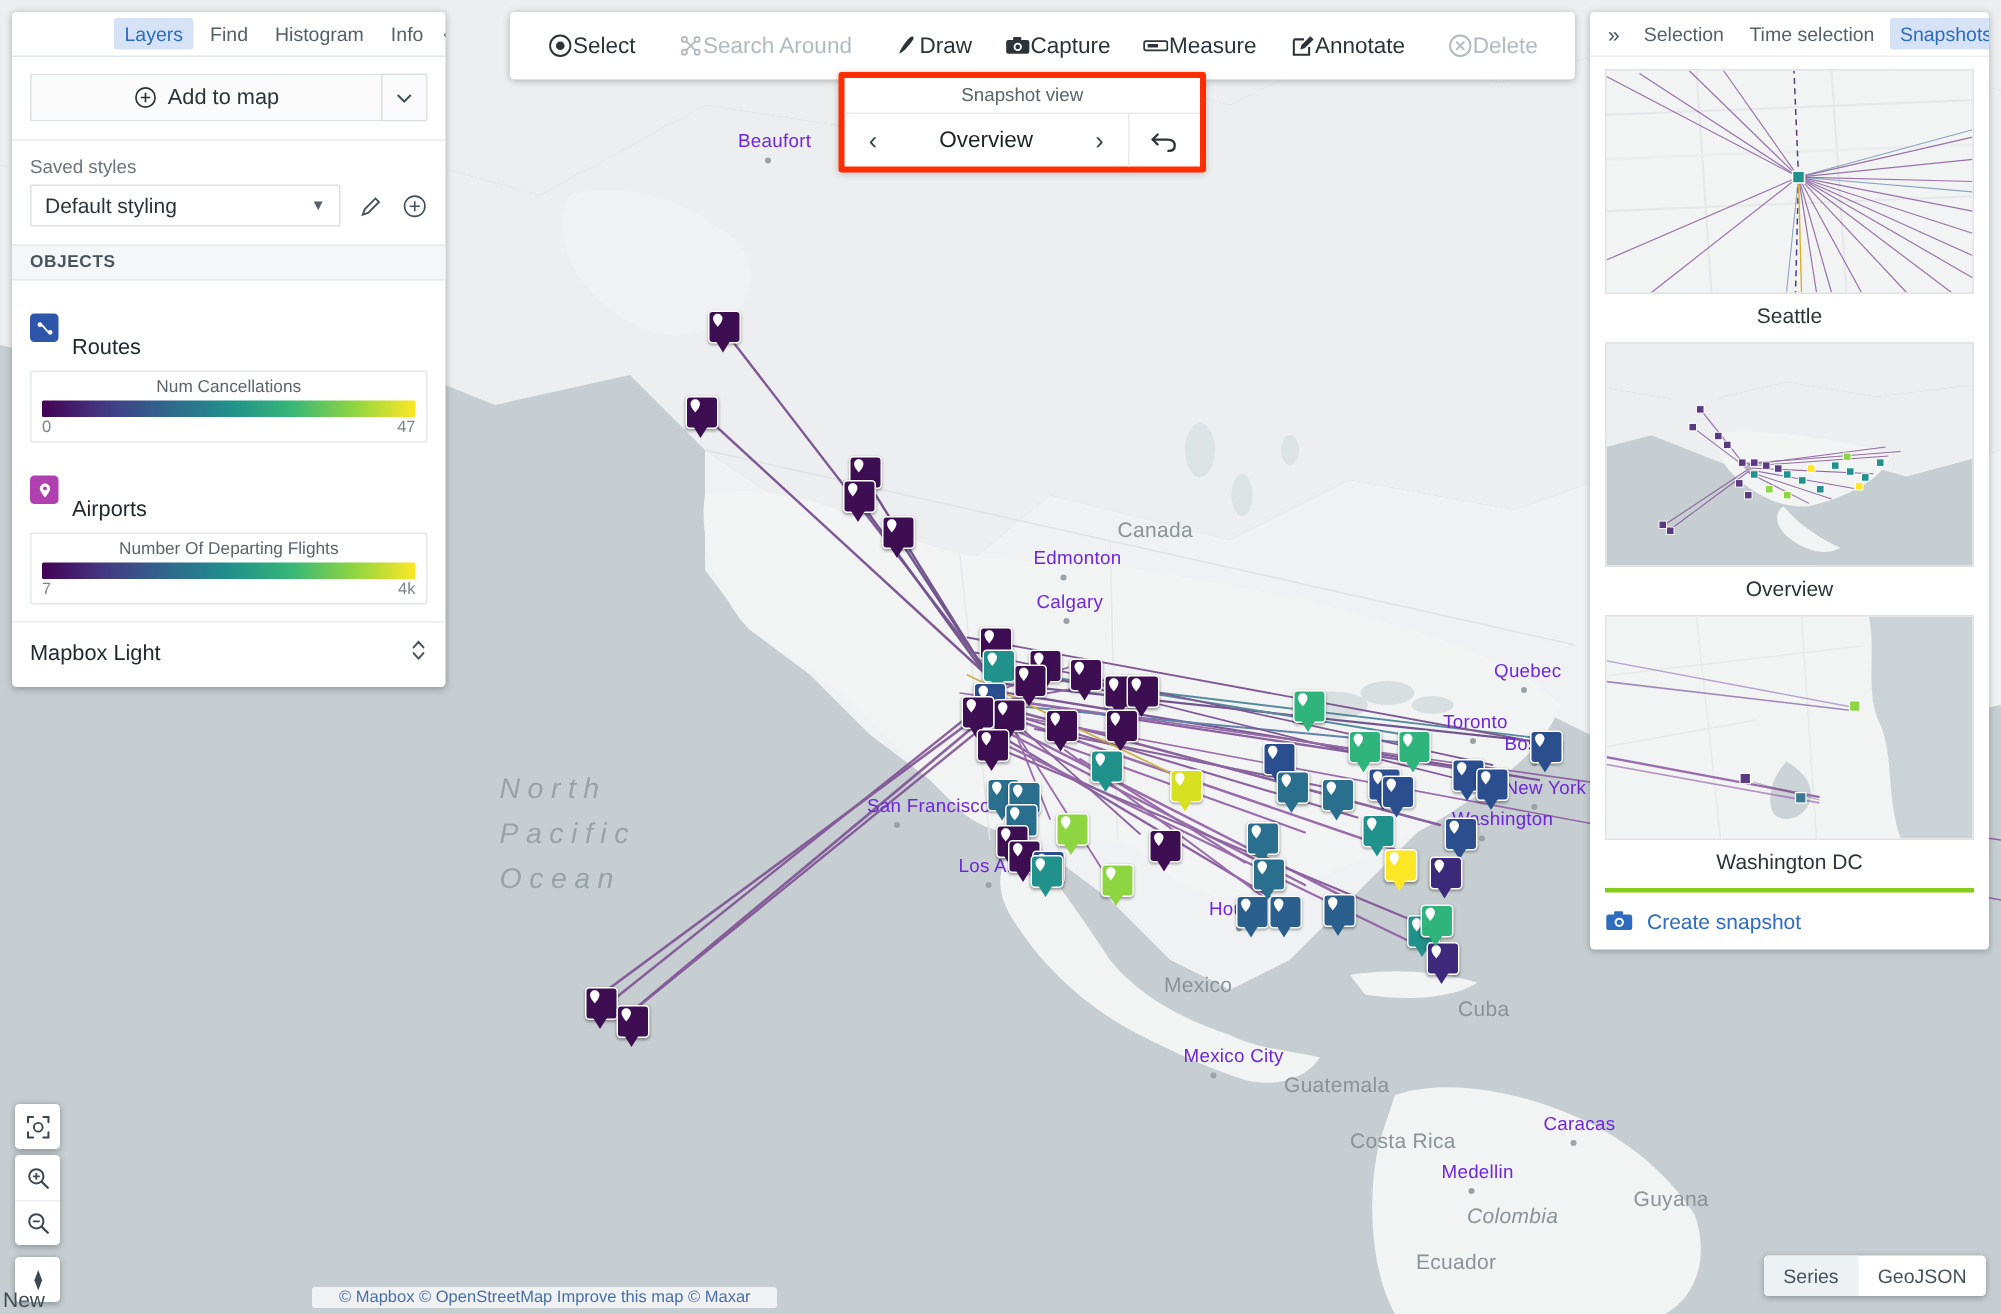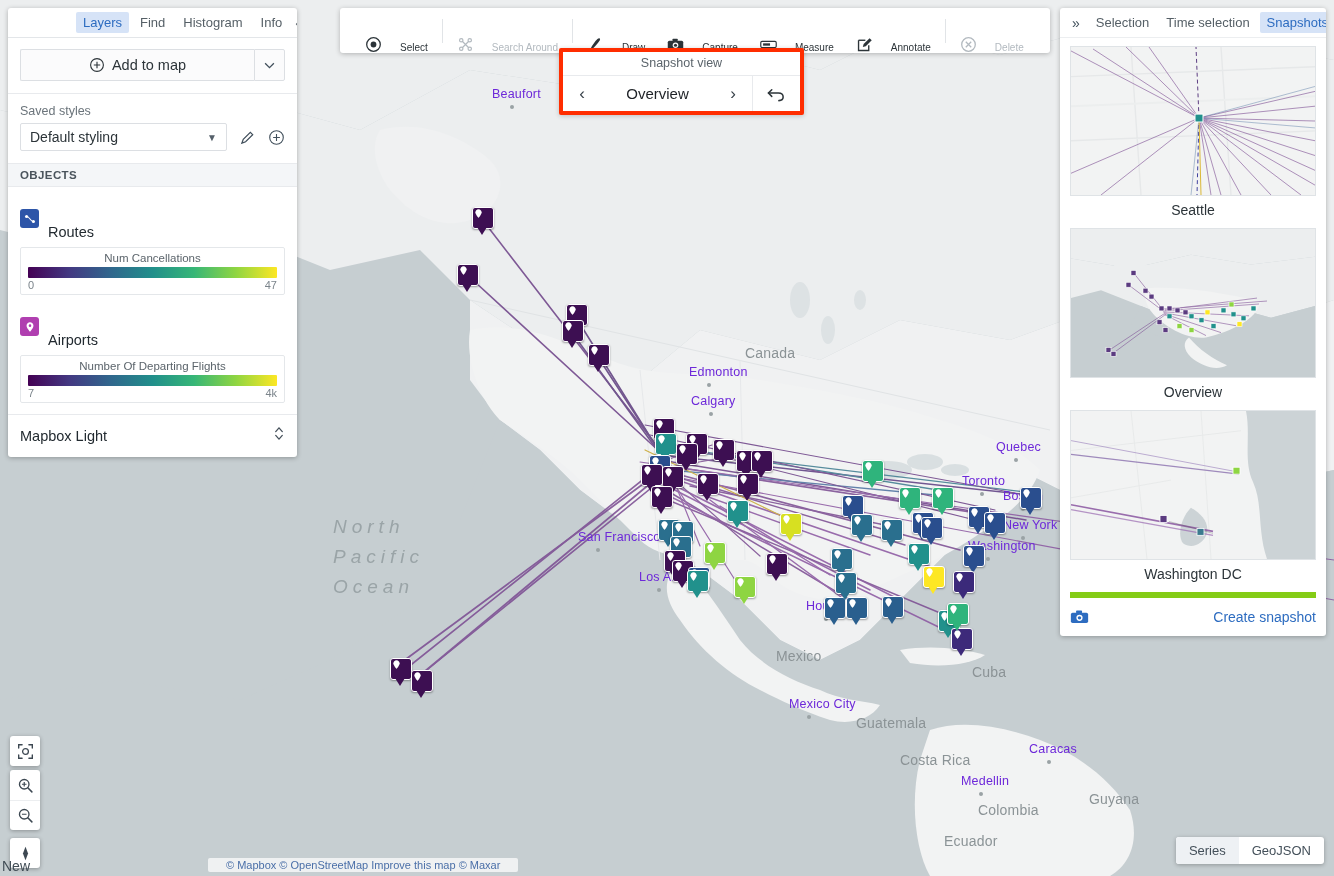--- a/index.html
+++ b/index.html
@@ -126,22 +126,22 @@
   .basemap-ud { margin-left: auto; color: #47525c; }
 
   
   #toolbar {
     position: absolute; left: 340px; top: 8px; width: 710px; height: 45px;
     background: #fff; border-radius: 3px;
     box-shadow: 0 1px 5px rgba(0,0,0,.25);
     display: flex; align-items: center; padding: 0 14px;
   }
   .tb-item {
-    display: flex; align-items: flex-end; gap: 18px;
-    font-size: 10px; color: #2c3439; cursor: pointer;
+    display: flex; align-items: center; gap: 0;
+    font-size: 15px; color: #2c3439; cursor: pointer;
     padding: 0 11px; height: 100%; white-space: nowrap;
   }
   .tb-item.disabled { color: #b2b9bf; cursor: default; }
   .tb-item svg { width: 17px; height: 17px; }
   .tb-div { width: 1px; height: 24px; background: #e1e4e7; margin: 0 3px; }
 
   
   #snapshot-view {
     position: absolute; left: 559px; top: 48px; width: 245px;
     background: #fff; border-radius: 2px;
@@ -186,22 +186,22 @@
   .snap-item { margin-bottom: 8px; cursor: pointer; }
   .snap-thumb {
     width: 100%; height: 150px; border: 1px solid #dfe3e6;
     background: #eef0f1; position: relative; overflow: hidden;
   }
   .snap-thumb svg { position: absolute; inset: 0; width: 100%; height: 100%; }
   .snap-label {
     text-align: center; font-size: 14px; color: #2c3439; padding: 6px 0 2px;
   }
   .create-snap {
-    border-top: 6px solid #84cc16; padding: 11px 0;
-    display: flex; align-items: center; justify-content: space-between; gap: 9px;
+    border-top: 3px solid #84cc16; padding: 11px 0;
+    display: flex; align-items: center; justify-content: flex-start; gap: 9px;
     font-size: 14px; color: #2d6cc0; cursor: pointer; margin-top: 2px;
   }
 
   
   .mc-group {
     position: absolute; left: 10px; background: #fff; border-radius: 3px;
     box-shadow: 0 1px 4px rgba(0,0,0,.3); overflow: hidden;
   }
   .mc-btn {
     width: 30px; height: 30px; display: flex;
@@ -335,21 +335,21 @@
         <path d="M648,472 L1334,600" stroke="#8a55a0" stroke-width="1.1"></path>
       </g>
     </svg>
 
     <div id="labels-root">
         <div class="map-label country" style="left: 745px; top: 345px;">Canada</div>
         <div class="map-label country" style="left: 776px; top: 648px;">Mexico</div>
         <div class="map-label country" style="left: 972px; top: 664px;">Cuba</div>
         <div class="map-label country" style="left: 856px; top: 715px;">Guatemala</div>
         <div class="map-label country" style="left: 900px; top: 752px;">Costa Rica</div>
-        <div class="map-label country" style="left: 978px; top: 802px;">Colombia</div>
+        <div class="map-label country" style="left: 978px; top: 802px; font-style: italic;">Colombia</div>
         <div class="map-label country" style="left: 944px; top: 833px;">Ecuador</div>
         <div class="map-label country" style="left: 1089px; top: 791px;">Guyana</div>
         <div class="map-label country" style="left: 1198px; top: 8px;">Greenland</div>
         <div class="map-label city" style="left: 689px; top: 365px;">Edmonton</div>
         <div class="city-dot" style="left: 707px; top: 383px;"></div>
         <div class="map-label city" style="left: 691px; top: 394px;">Calgary</div>
         <div class="city-dot" style="left: 709px; top: 412px;"></div>
         <div class="map-label city" style="left: 996px; top: 440px;">Quebec</div>
         <div class="city-dot" style="left: 1014px; top: 458px;"></div>
         <div class="map-label city" style="left: 962px; top: 474px;">Toronto</div>

